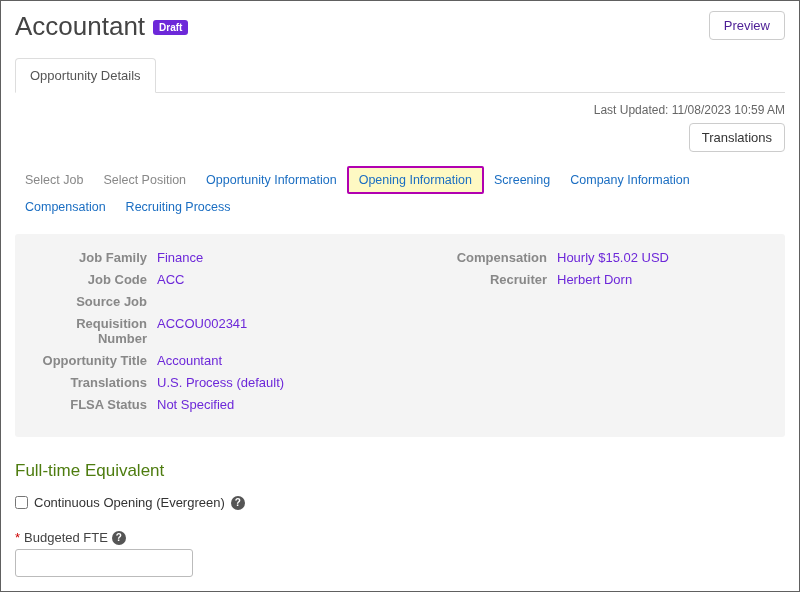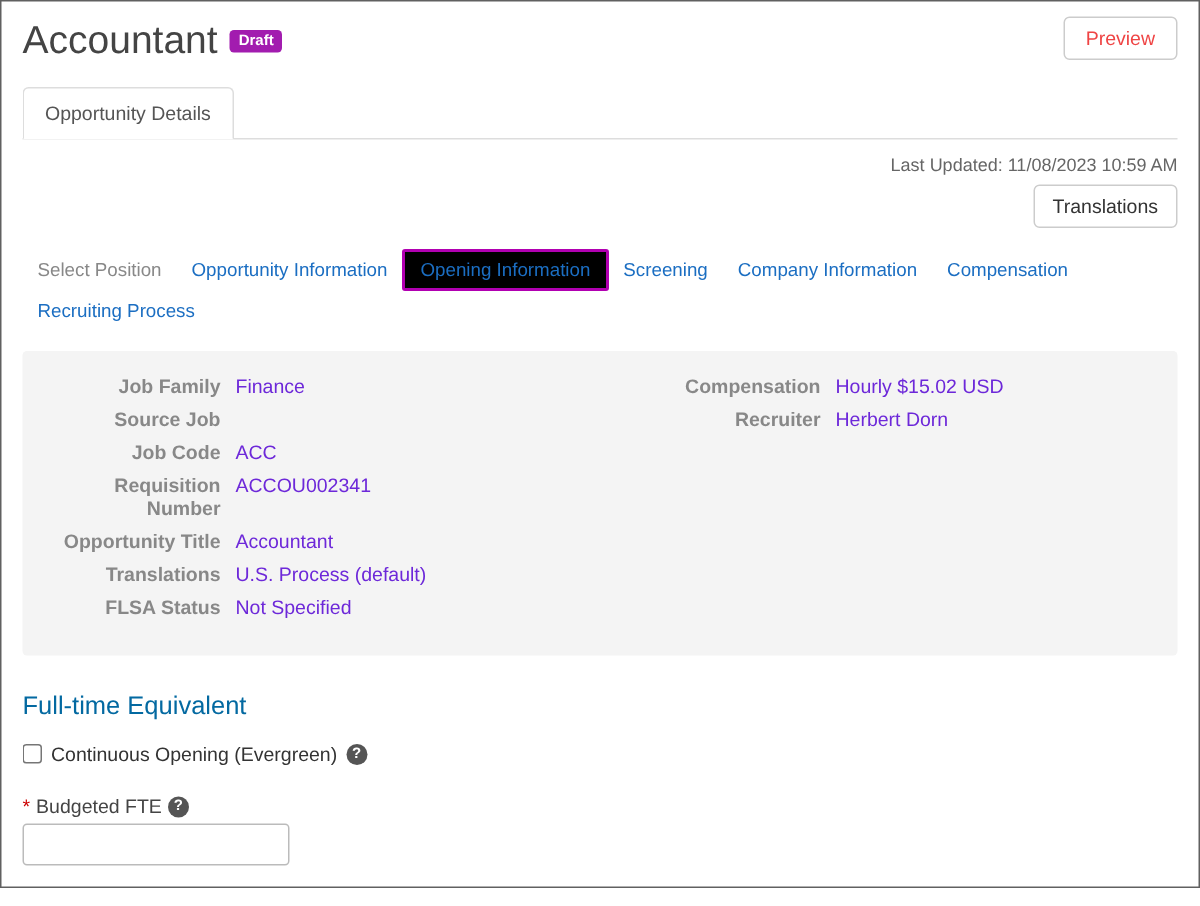--- a/index.html
+++ b/index.html
@@ -28,35 +28,35 @@
     align-items: center;
     gap: 8px;
   }
   .page-title {
     font-size: 26px;
     font-weight: 400;
     color: #444;
     margin: 0;
   }
   .draft-badge {
-    background: #a21caf;
+    background: #6d28d9;
     color: #fff;
     font-size: 10px;
     font-weight: 600;
     padding: 2px 6px;
     border-radius: 3px;
     margin-top: 2px;
   }
   .preview-btn {
     border: 1px solid #ccc;
     background: #fff;
     padding: 6px 14px;
     border-radius: 4px;
     font-size: 13px;
-    color: #ef4444;
+    color: #4c1d95;
     cursor: pointer;
   }
   .tab-row {
     margin-top: 16px;
     border-bottom: 1px solid #ddd;
     display: flex;
     align-items: flex-end;
   }
   .main-tab {
     border: 1px solid #ddd;
@@ -101,21 +101,21 @@
     color: #1b6ec2;
     cursor: pointer;
     white-space: nowrap;
   }
   .subtab.disabled {
     color: #888;
     cursor: default;
   }
   .subtab.active {
     border: 2px solid #b100b1;
-    background: #000000;
+    background: #fef9c3;
     color: #1b6ec2;
     border-radius: 2px;
     padding: 5px 10px;
   }
   .summary-box {
     background: #f4f4f4;
     border-radius: 3px;
     margin-top: 14px;
     padding: 16px 18px 18px 18px;
     display: flex;
@@ -140,21 +140,21 @@
     color: #6d28d9;
   }
   .summary-right .kv .k {
     width: 110px;
   }
   .summary-right {
     max-width: 320px;
   }
   .section-header {
     font-size: 17px;
-    color: #0369a1;
+    color: #4d7c0f;
     margin-top: 24px;
     margin-bottom: 14px;
     font-weight: 400;
   }
   .checkbox-row {
     display: flex;
     align-items: center;
     gap: 6px;
     font-size: 13px;
     color: #333;
@@ -219,42 +219,43 @@
 
   <div class="meta-row">
     <span>Last Updated:</span>
     <span>11/08/2023 10:59 AM</span>
   </div>
   <div class="translations-btn-wrap">
     <button class="translations-btn">Translations</button>
   </div>
 
   <div class="subtabs">
+    <span class="subtab disabled">Select Job</span>
     <span class="subtab disabled">Select Position</span>
     <span class="subtab">Opportunity Information</span>
     <span class="subtab active">Opening Information</span>
     <span class="subtab">Screening</span>
     <span class="subtab">Company Information</span>
     <span class="subtab">Compensation</span>
     <span class="subtab">Recruiting Process</span>
   </div>
 
   <div class="summary-box">
     <div class="summary-left">
       <div class="kv">
         <div class="k">Job Family</div>
         <div class="v">Finance</div>
       </div>
       <div class="kv">
+        <div class="k">Job Code</div>
+        <div class="v">ACC</div>
+      </div>
+      <div class="kv">
         <div class="k">Source Job</div>
         <div class="v"></div>
-      </div>
-      <div class="kv">
-        <div class="k">Job Code</div>
-        <div class="v">ACC</div>
       </div>
       <div class="kv">
         <div class="k">Requisition Number</div>
         <div class="v">ACCOU002341</div>
       </div>
       <div class="kv">
         <div class="k">Opportunity Title</div>
         <div class="v">Accountant</div>
       </div>
       <div class="kv">

